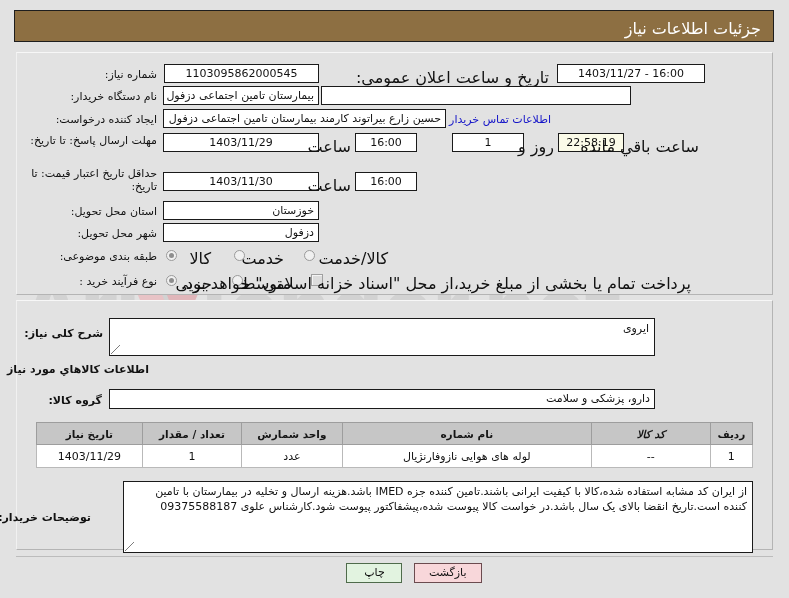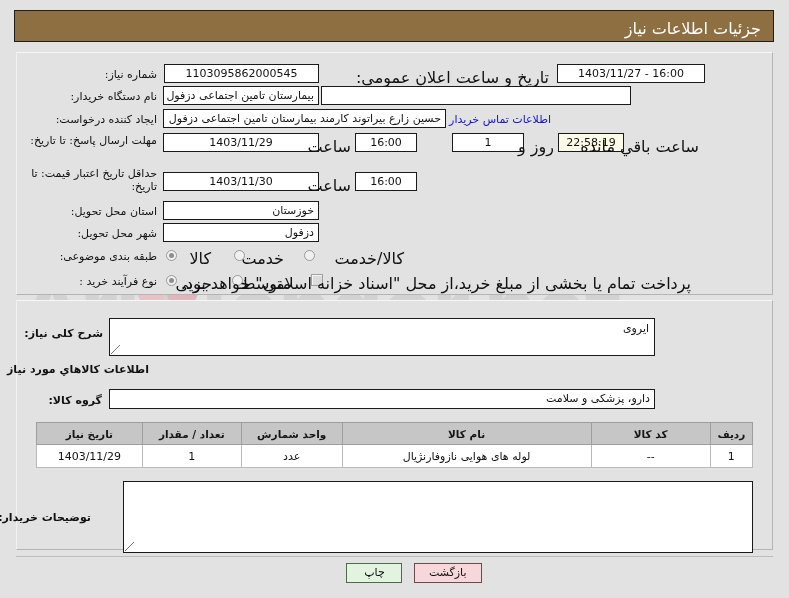--- a/index.html
+++ b/index.html
@@ -161,21 +161,21 @@
 
 <div class="lbl" style="right:632px;top:227px;width:132px;">شهر محل تحویل:</div>
 <div class="fld rtl-right" style="right:470px;top:223px;width:156px;height:19px;">دزفول</div>
 
 <div class="lbl" style="right:632px;top:250px;width:132px;">طبقه بندی موضوعی:</div>
 <div class="radio on" style="right:612px;top:250px;"></div>
 <div class="plaintext" style="right:578px;top:249px;">کالا</div>
 <div class="radio" style="right:544px;top:250px;"></div>
 <div class="plaintext" style="right:505px;top:249px;margin-left:7px;">خدمت</div>
 <div class="radio" style="right:474px;top:250px;"></div>
-<div class="plaintext" style="right:385px;top:249px;">کالا/خدمت</div>
+<div class="plaintext" style="right:401px;top:249px;">کالا/خدمت</div>
 
 <div class="lbl" style="right:632px;top:275px;width:132px;">نوع فرآیند خرید :</div>
 <div class="radio on" style="right:612px;top:275px;"></div>
 <div class="plaintext" style="right:577px;top:274px;">جزیی</div>
 <div class="radio" style="right:546px;top:275px;"></div>
 <div class="plaintext" style="right:498px;top:274px;">متوسط</div>
 <div class="chk" style="right:466px;top:274px;"></div>
 <div class="plaintext" style="right:98px;top:274px;">پرداخت تمام یا بخشی از مبلغ خرید،از محل "اسناد خزانه اسلامی" خواهد بود.</div>
 
 <div class="panel" id="panel-mid"></div>
@@ -190,41 +190,42 @@
 
 <div class="sechead" style="right:640px;top:363px;">اطلاعات کالاهاي مورد نیاز</div>
 
 <div class="sechead" style="right:687px;top:394px;">گروه کالا:</div>
 <div class="fld rtl-right" style="right:134px;top:389px;width:546px;height:20px;">دارو، پزشکی و سلامت</div>
 
 <table id="goods-table">
   <thead>
     <tr>
       <th style="width:34px;">ردیف</th>
-      <th style="width:122px;">کد کالا</th>
-      <th style="width:264px;">نام کالا</th>
+      <th style="width:122px;font-style:italic;">کد کالا</th>
+      <th style="width:264px;">نام شماره</th>
       <th style="width:98px;">واحد شمارش</th>
       <th style="width:98px;">تعداد / مقدار</th>
       <th style="width:101px;">تاریخ نیاز</th>
     </tr>
   </thead>
   <tbody>
     <tr>
       <td>1</td>
       <td>--</td>
       <td>لوله های هوایی نازوفارنژیال</td>
       <td>عدد</td>
       <td>1</td>
       <td>1403/11/29</td>
     </tr>
   </tbody>
 </table>
 
 <div class="sechead" style="right:698px;top:511px;">توضیحات خریدار:</div>
 <div class="ta" style="right:36px;top:481px;width:630px;height:72px;">
+  <span>از ایران کد مشابه استفاده شده،کالا با کیفیت ایرانی باشند.تامین کننده جزه IMED باشد.هزینه ارسال و تخلیه در بیمارستان با تامین کننده است.تاریخ انقضا بالای یک سال باشد.در خواست کالا پیوست شده،پیشفاکتور پیوست شود.کارشناس علوی 09375588187</span>
   <svg class="grip" viewBox="0 0 9 9">
       <path d="M9 0 L0 9" stroke="#7d7d7d" stroke-width="1" fill="none"></path>
     </svg>
 </div>
 
 <div class="hr" style="left:16px;top:556px;width:757px;"></div>
 <div id="btnbar">
   <span class="btn back">بازگشت</span>
   <span class="btn print">چاپ</span>
 </div>

